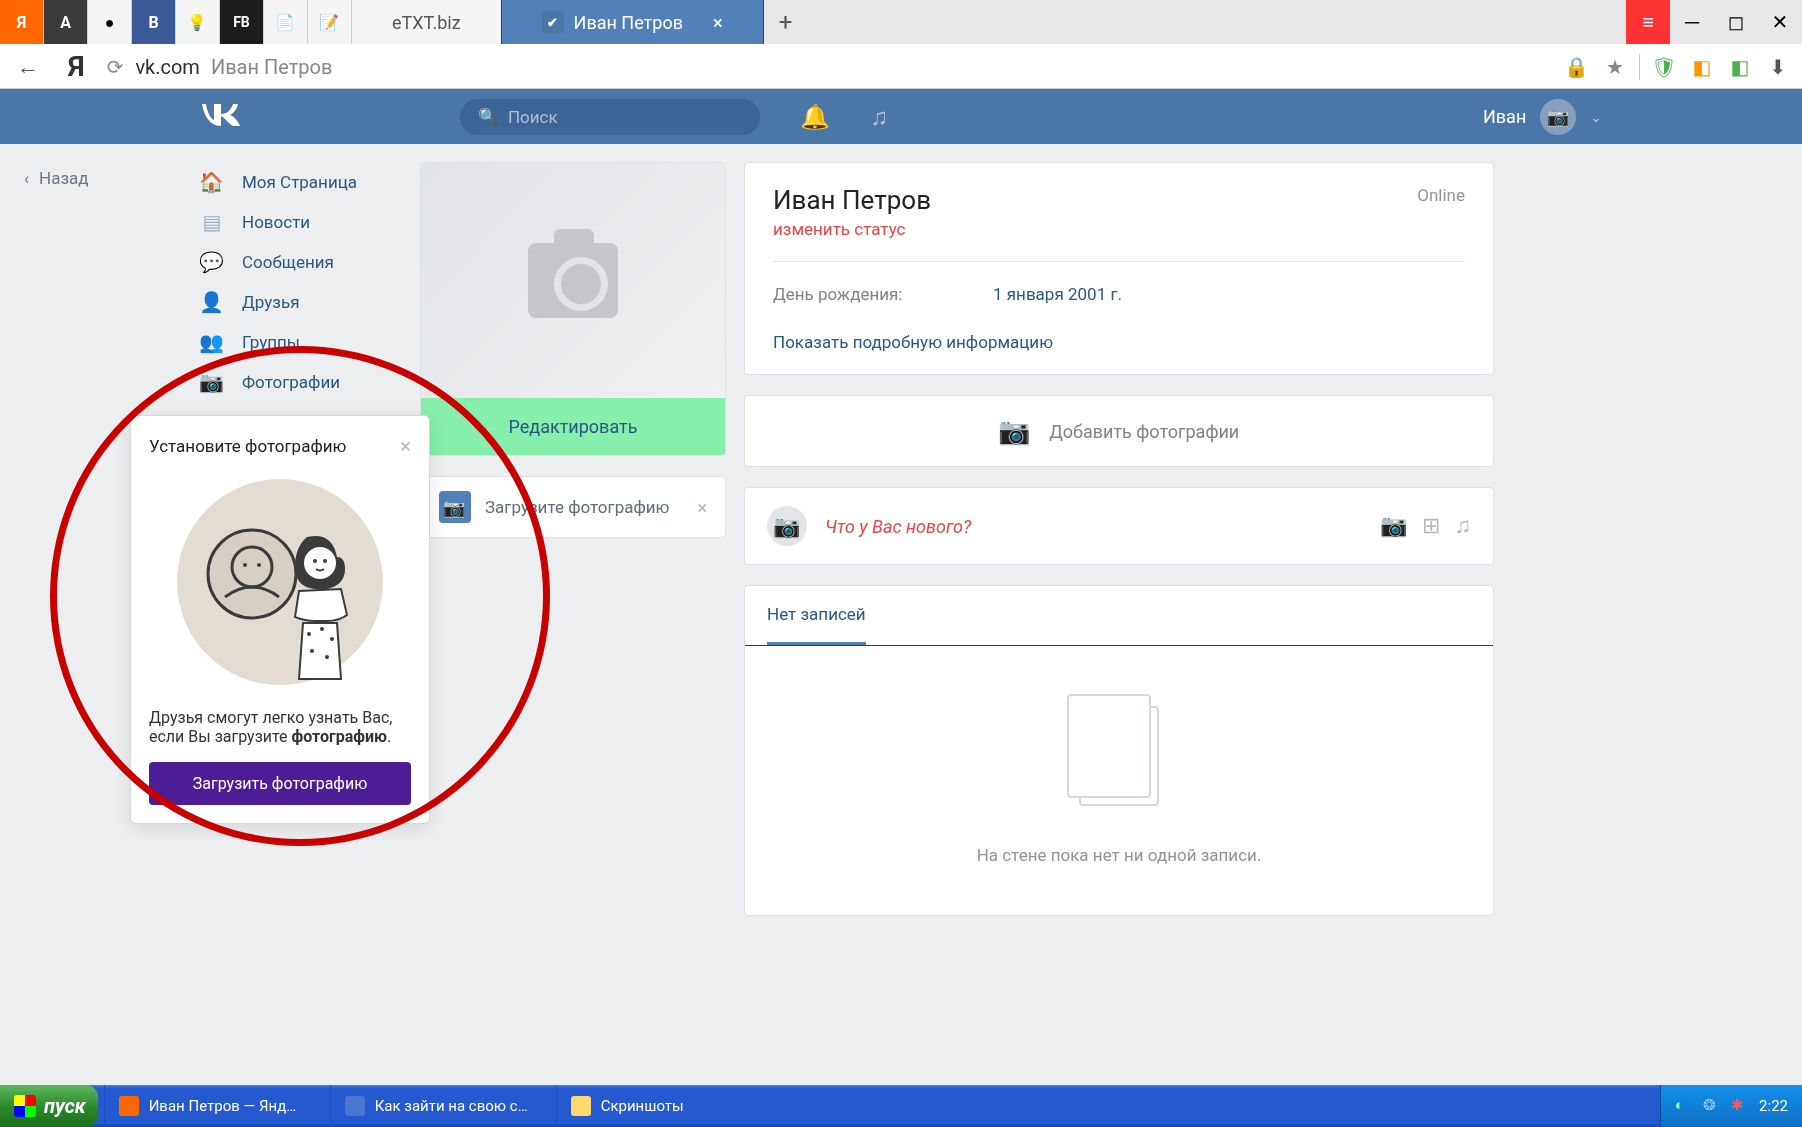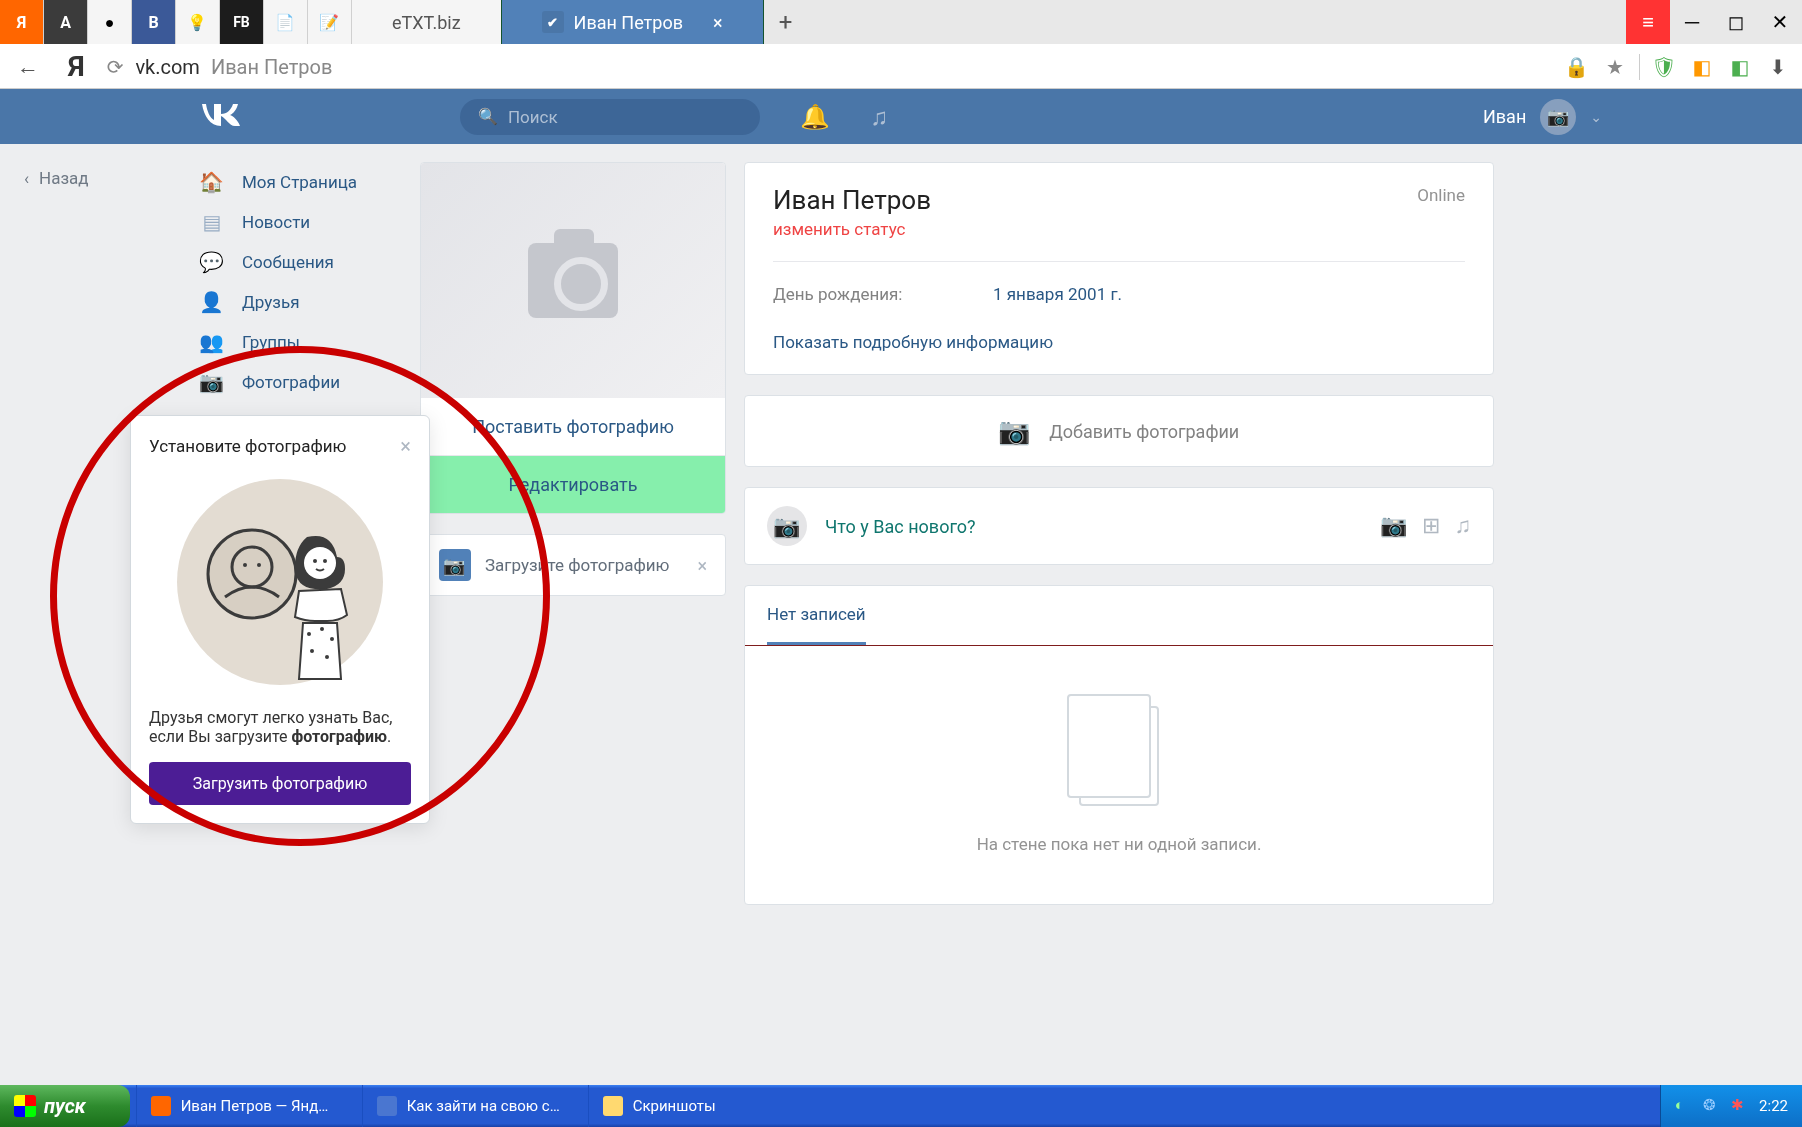--- a/index.html
+++ b/index.html
@@ -80,47 +80,47 @@
 .profile-label { width: 220px; color: #828282; }
 .profile-value { color: #2a5885; }
 .profile-showmore { text-align: left; margin-top: 28px; }
 .profile-showmore a { color: #2a5885; font-size: 17px; cursor: pointer; }
 
 .add-photos { display: flex; align-items: center; justify-content: center; gap: 18px; padding: 20px; color: #828282; font-size: 18px; cursor: pointer; }
 .cam-icon { font-size: 26px; color: #b0b8c1; }
 
 .compose { display: flex; align-items: center; padding: 18px 22px; gap: 18px; }
 .compose-avatar { width: 40px; height: 40px; border-radius: 50%; background: #e5e5e7; display: flex; align-items: center; justify-content: center; color: #bbb; font-size: 22px; }
-.compose-text { flex: 1; color: #0f766e; font-size: 18px; cursor: text; }
+.compose-text { flex: 1; color: #ef4444; font-size: 18px; cursor: text; font-style: italic; }
 .compose-icons { display: flex; gap: 14px; color: #b0b8c1; font-size: 22px; }
 
 .wall-tabs { border-bottom: 1px solid #7f1d1d; padding: 0 22px; display: flex; }
 .wall-tab { padding: 18px 0; font-size: 17px; color: #656565; cursor: pointer; border-bottom: 3px solid transparent; }
 .wall-tab.active { border-bottom-color: #5181b8; color: #2a5885; }
 .wall-empty { text-align: center; padding: 60px 0 50px; }
-.wall-empty-text { color: #939393; font-size: 17px; margin-top: 24px; }
+.wall-empty-text { color: #939393; font-size: 17px; margin-top: 35px; }
 .empty-doc { display: inline-block; width: 80px; height: 100px; border: 2px solid #d3d9de; border-radius: 4px; position: relative; }
 .empty-doc::before { content: ''; position: absolute; left: -14px; top: -14px; width: 80px; height: 100px; border: 2px solid #d3d9de; border-radius: 4px; background: white; }
 
 
 .photo-popup { position: absolute; left: 130px; top: 415px; width: 300px; background: white; border: 1px solid #d3d9de; border-radius: 6px; box-shadow: 0 4px 20px rgba(0,0,0,0.1); z-index: 100; padding: 18px; }
 .photo-popup-head { display: flex; align-items: center; font-size: 17px; color: #222; margin-bottom: 14px; }
 .photo-popup-close { margin-left: auto; color: #aeb7c2; font-size: 20px; cursor: pointer; }
 .photo-popup-img { height: 220px; display: flex; align-items: center; justify-content: center; }
 .photo-popup-text { font-size: 16px; color: #333; margin: 16px 0; }
 .photo-popup-text b { font-weight: bold; }
 .photo-popup-btn { background: #4c1d95; color: white; text-align: center; padding: 12px; border-radius: 4px; font-size: 16px; cursor: pointer; }
 .spot-illustration { width: 206px; height: 206px; border-radius: 50%; background: #e3dcd2; position: relative; }
 
 
 .red-circle { position: absolute; left: 50px; top: 346px; width: 500px; height: 500px; border: 7px solid #c90000; border-radius: 50%; z-index: 200; pointer-events: none; }
 
 
 .xp-taskbar { position: absolute; bottom: 0; left: 0; right: 0; height: 42px; background: linear-gradient(180deg, #3c81f3 0%, #2459d0 8%, #2459d0 92%, #1941a5 100%); display: flex; align-items: stretch; }
-.xp-start { background: linear-gradient(180deg, #5eb85e 0%, #2e8b2e 50%, #1a701a 100%); padding: 0 44px 0 14px; display: flex; align-items: center; gap: 8px; color: white; font-weight: bold; font-style: italic; font-size: 20px; border-radius: 0 12px 12px 0; }
+.xp-start { background: linear-gradient(180deg, #5eb85e 0%, #2e8b2e 50%, #1a701a 100%); padding: 0 12px 0 14px; display: flex; align-items: center; gap: 8px; color: white; font-weight: bold; font-style: italic; font-size: 20px; border-radius: 0 12px 12px 0; }
 .xp-flag { width: 22px; height: 22px; background: conic-gradient(#f00 0 90deg, #0f0 90deg 180deg, #00f 180deg 270deg, #ff0 270deg 360deg); border-radius: 3px; }
 .xp-task { margin-left: 6px; padding: 0 14px; display: flex; align-items: center; gap: 10px; color: white; font-size: 15px; min-width: 220px; border-left: 1px solid #1a4ec0; }
 .xp-task-icon { width: 20px; height: 20px; background: #fff; border-radius: 3px; display: inline-block; }
 .xp-tray { margin-left: auto; background: linear-gradient(180deg, #1290e9 0%, #0d6fc7 100%); padding: 0 14px; display: flex; align-items: center; gap: 8px; color: white; font-size: 15px; border-left: 1px solid #0a4a96; }
 .tray-icon { width: 20px; height: 20px; display: inline-block; }
 </style>
 </head>
 <body>
 
 <div class="browser-chrome">
@@ -231,21 +231,20 @@
         <span class="nav-text">Фотографии</span>
       </div>
   </div>
 
   <div class="main-cols">
     <div class="left-col">
       <div class="card photo-card">
         <div class="photo-placeholder">
           <div class="camera-big"></div>
         </div>
-        <div class="photo-action">Поставить фотографию</div>
         <div class="photo-action" style="background:#86efac">Редактировать</div>
       </div>
       <div class="card">
         <div class="upload-row">
           <span class="upload-icon-box">📷</span>
           <span class="upload-text">Загрузите фотографию</span>
           <span class="upload-close">×</span>
         </div>
       </div>
     </div>

